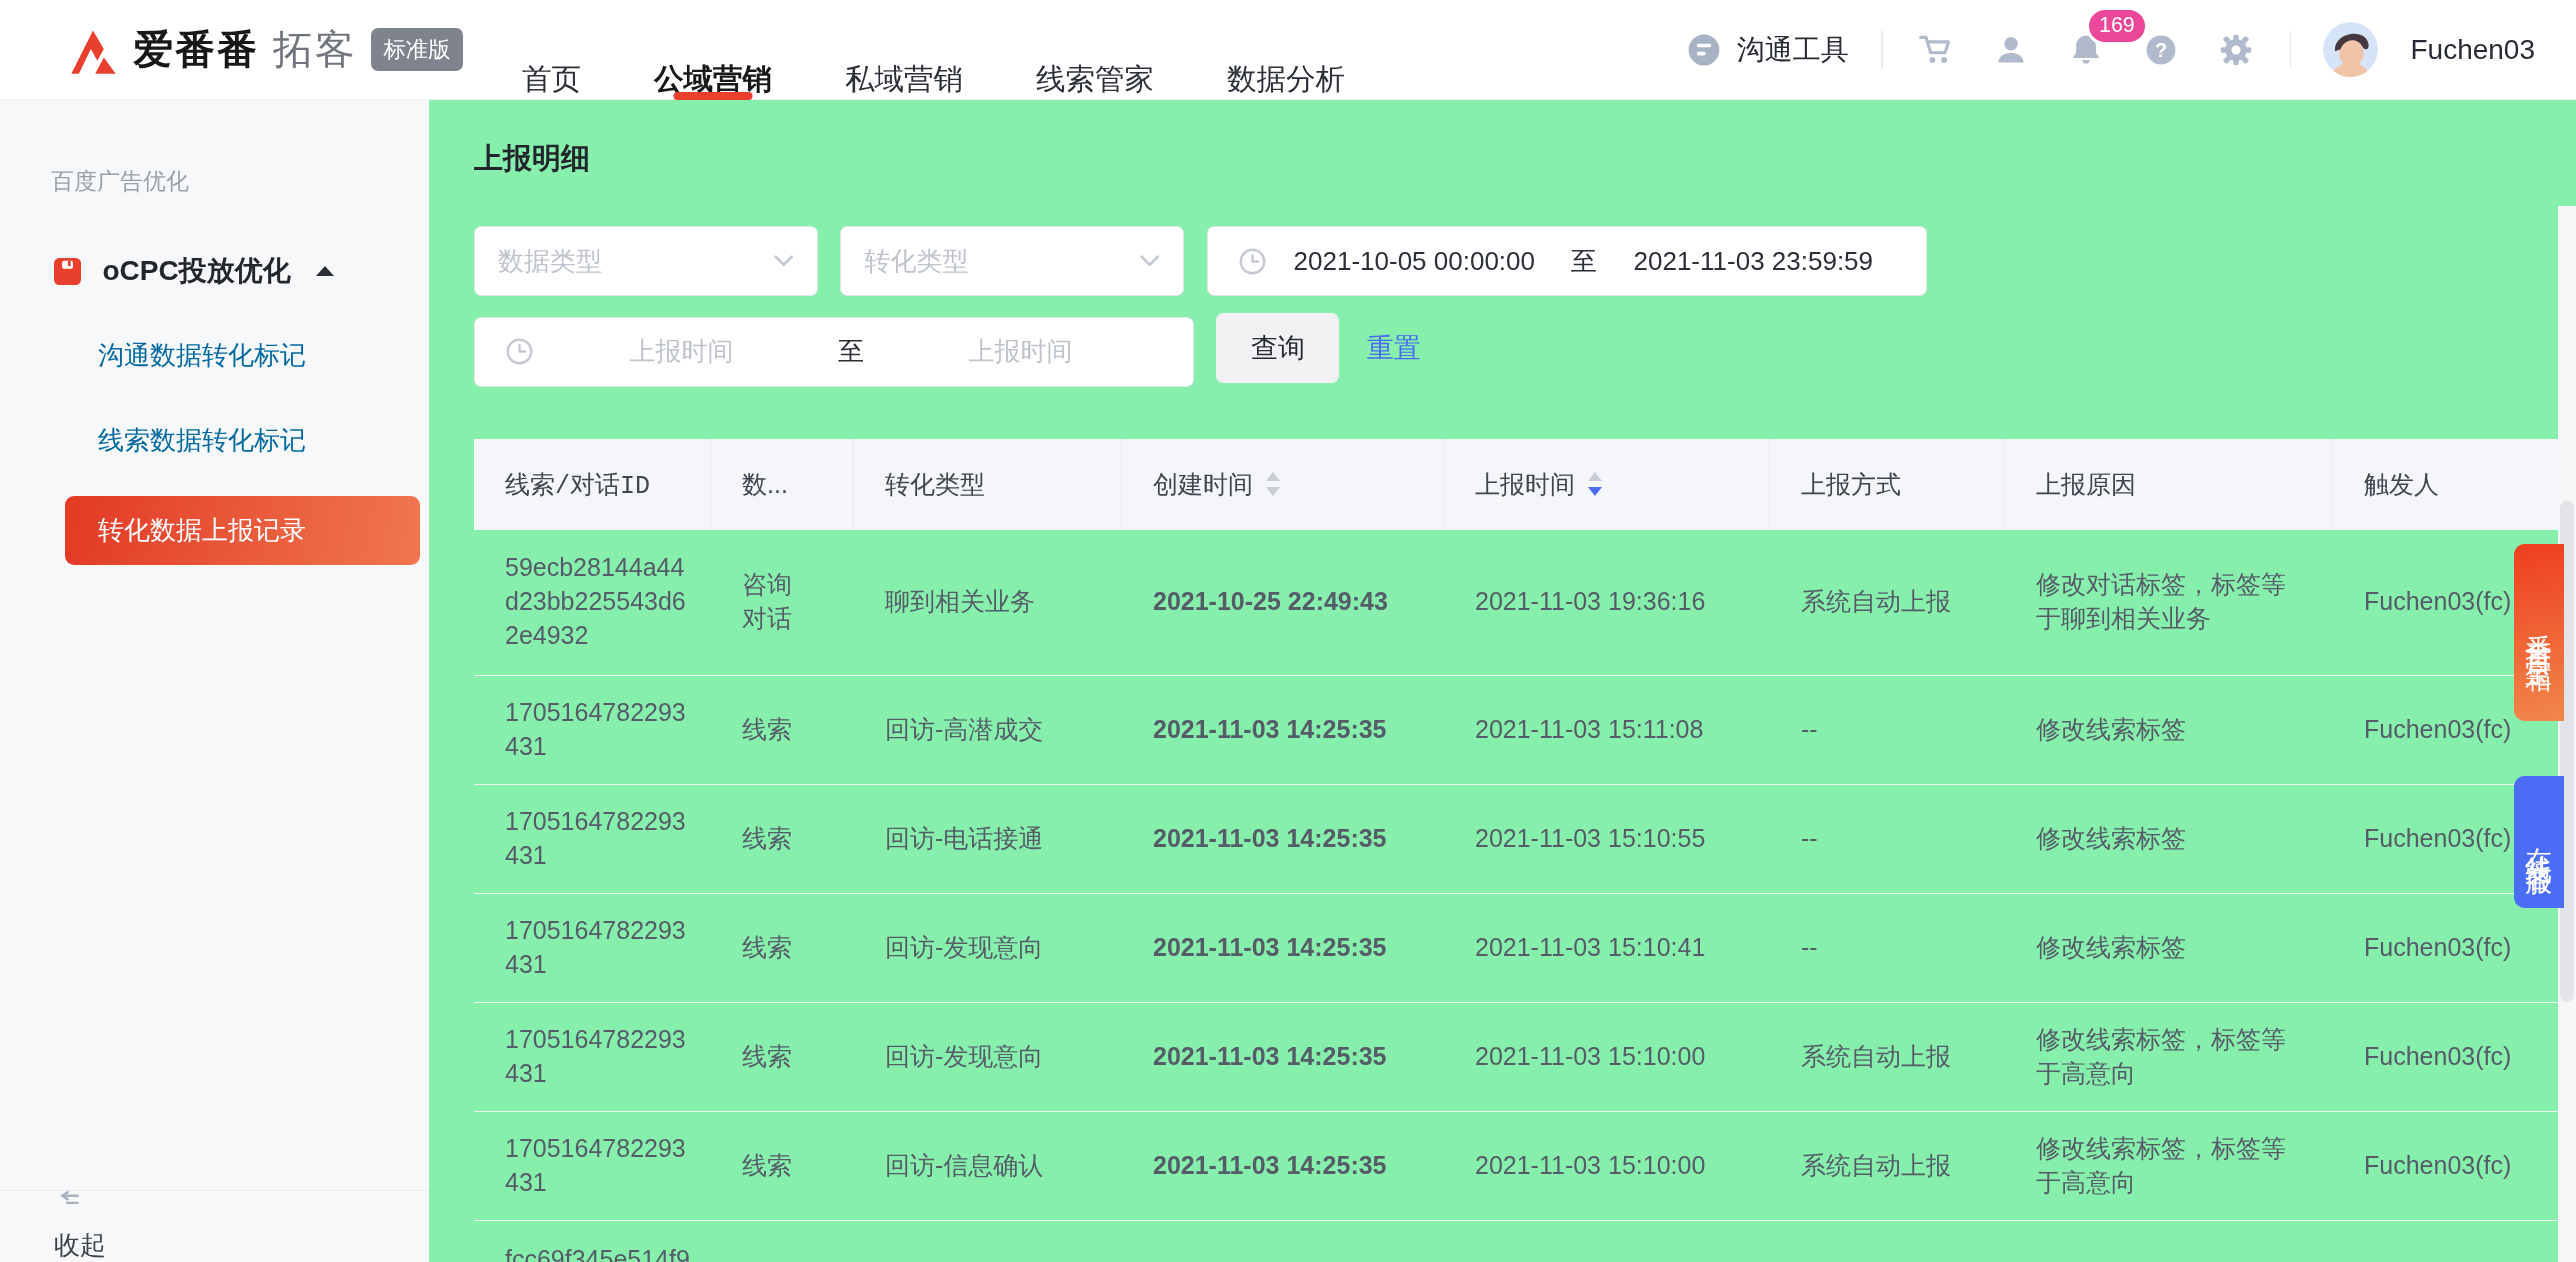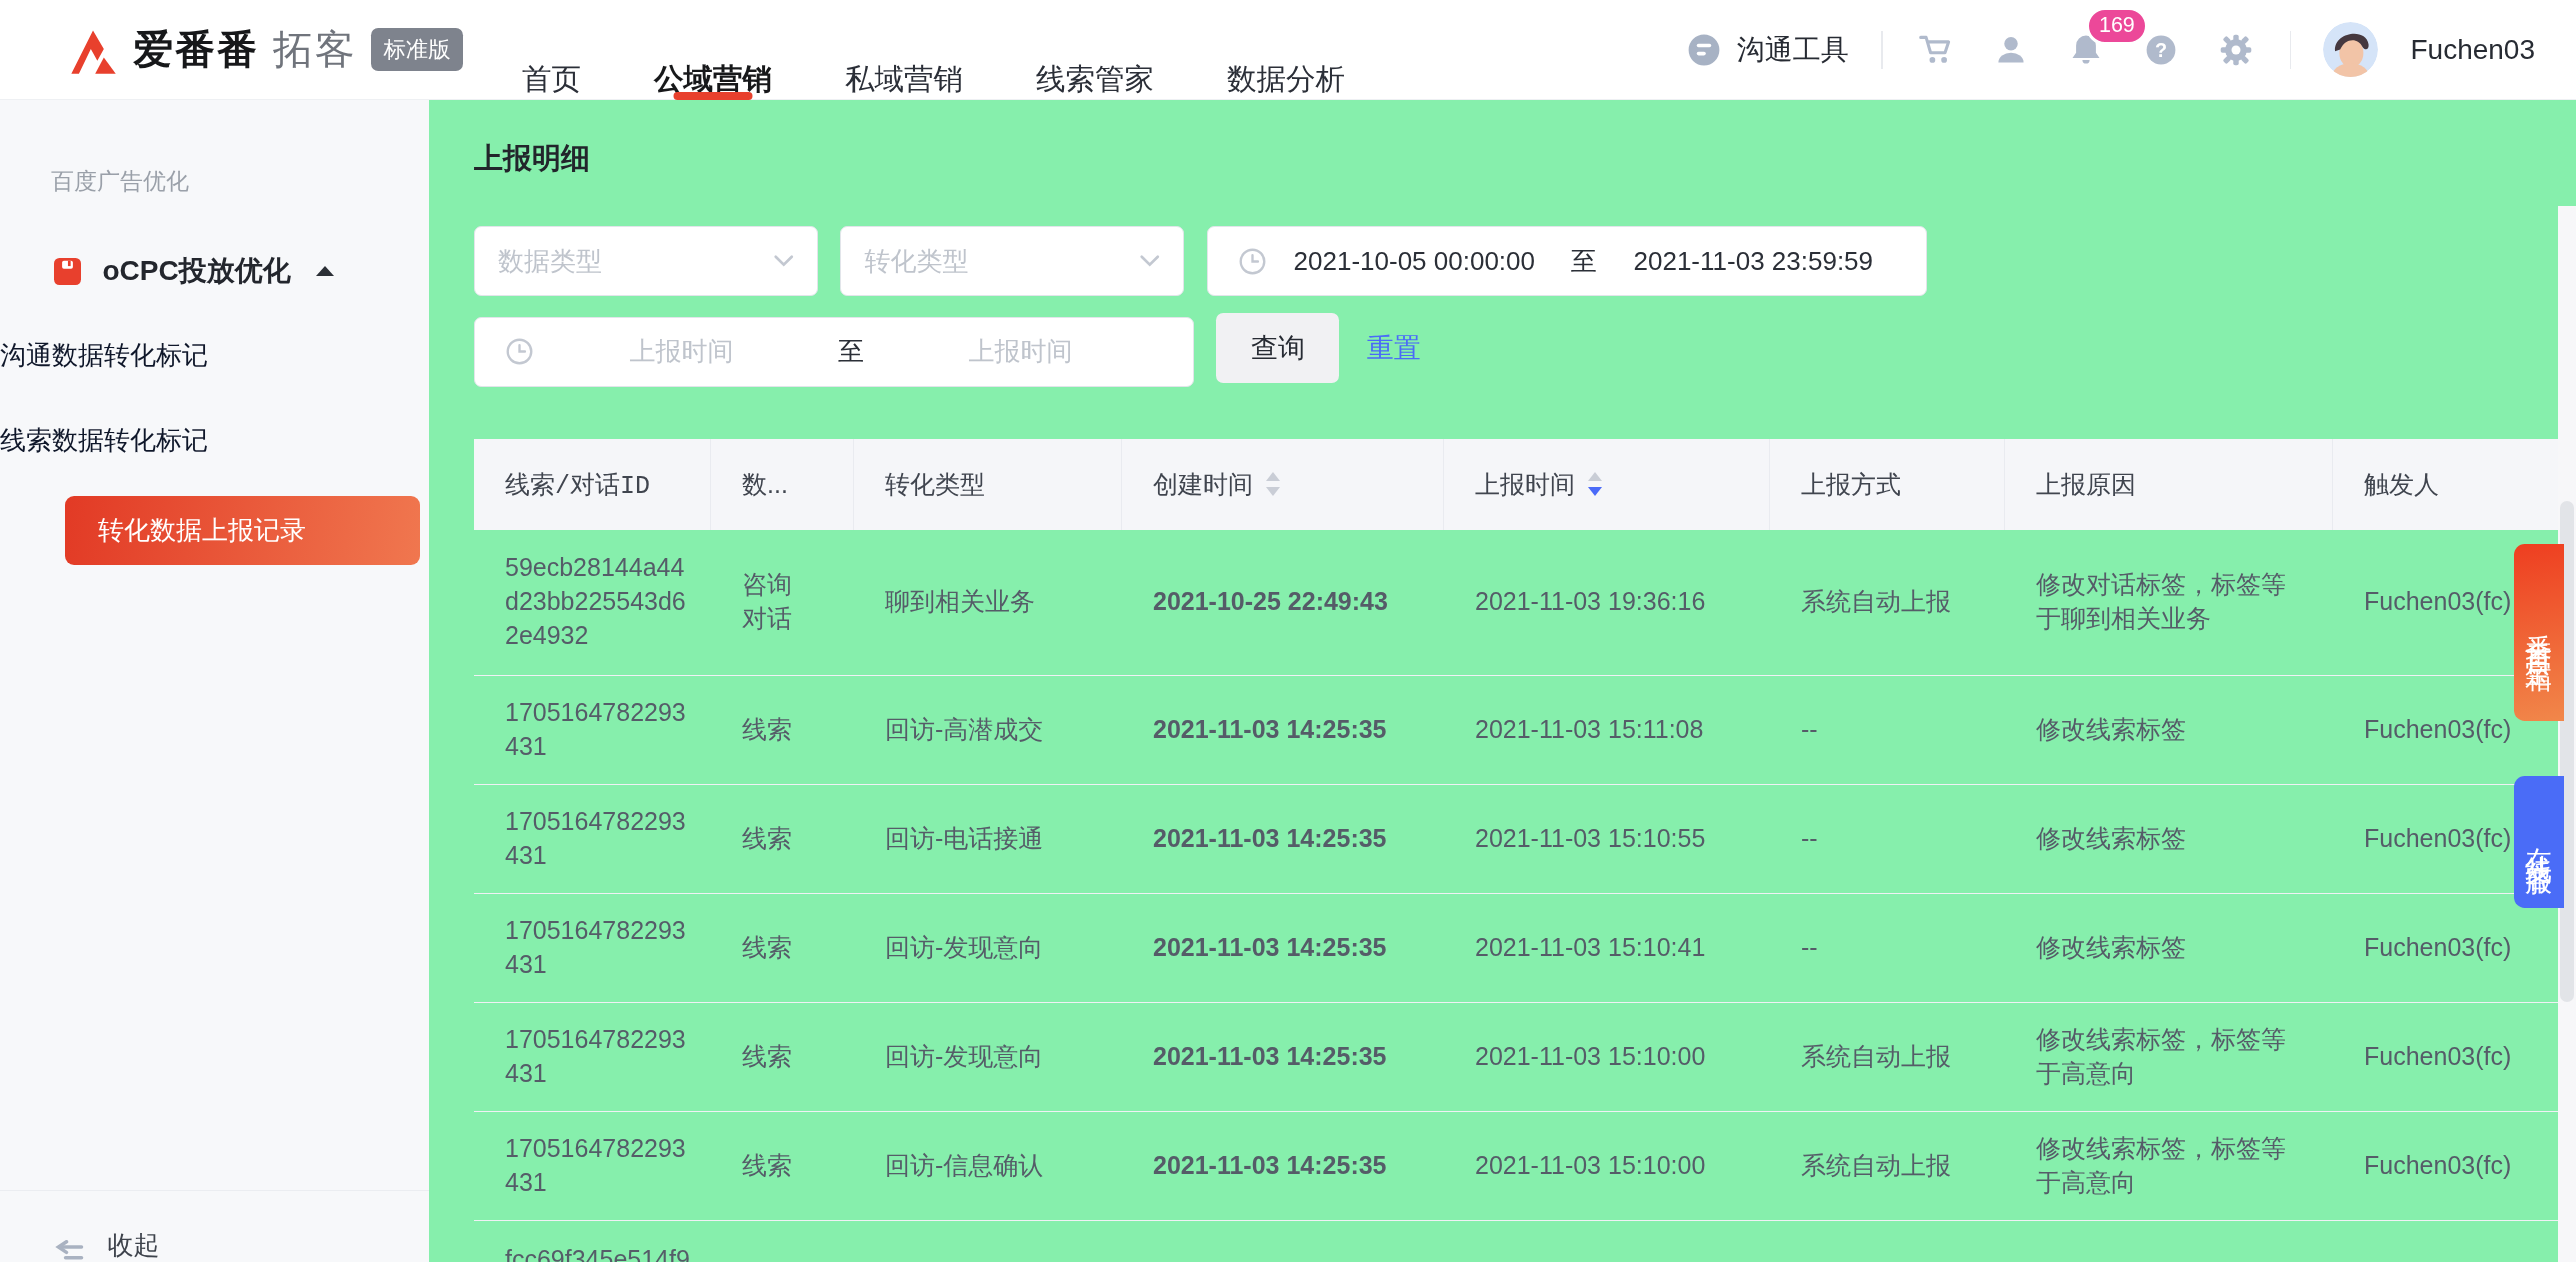--- a/index.html
+++ b/index.html
@@ -33,27 +33,27 @@
   .body { display:flex; height:1163px; }
 
   
   .sidebar { position:relative; width:429px; flex:none; background:#f7f8fa; }
   .side-section { margin:66px 0 0 51px; font-size:23px; color:#9aa0a9; }
   .side-group { margin:55px 0 0 54px; display:flex; align-items:center; gap:21.5px; cursor:pointer; }
   .side-group-label { font-size:28px; font-weight:bold; color:#23262d; }
   .caret-up { width:0; height:0; border-left:9px solid transparent; border-right:9px solid transparent;
     border-bottom:10.7px solid #2b2f36; margin-left:3.6px; }
   .side-items { margin-top:23px; }
-  .side-item { height:85px; display:flex; align-items:center;
-    font-size:26px; color:#0f172a; cursor:pointer; }
+  .side-item { margin-left:98px; height:85px; display:flex; align-items:center;
+    font-size:26px; color:#0369a1; cursor:pointer; }
   .side-item.active { margin:12.5px 9px 0 65px; height:69px; padding-left:33px; border-radius:9px;
     background:linear-gradient(100deg,#e23a25,#f0774f); color:#fff; }
   .side-footer { position:absolute; left:0; right:0; bottom:0; height:73px; background:#f7f8fa;
-    border-top:1.8px solid #ebedf1; display:flex; align-items:flex-end; gap:21.5px; padding-left:54px;
-    font-size:26px; color:#3e434c; cursor:pointer; }
+    border-top:1.8px solid #ebedf1; display:flex; align-items:flex-start; gap:21.5px; padding-left:54px;
+    font-size:26px; color:#3e434c; cursor:pointer;flex-direction:column; }
 
   
   .main { flex:1; background:#86efac; padding:39px 0 0 45px; overflow:hidden; }
   .page-title { font-size:29px; font-weight:600; color:#22252b; }
   .filters { margin-top:39px; }
   .frow { display:flex; align-items:center; gap:22.4px; }
   .frow + .frow { margin-top:12.5px; }
   .control { height:70px; border:1.8px solid #e2e5ea; border-radius:7.2px; background:#fff;
     display:flex; align-items:center;margin-top:8px; }
   .select { width:344px; padding:0 23px; justify-content:space-between; cursor:pointer; }

